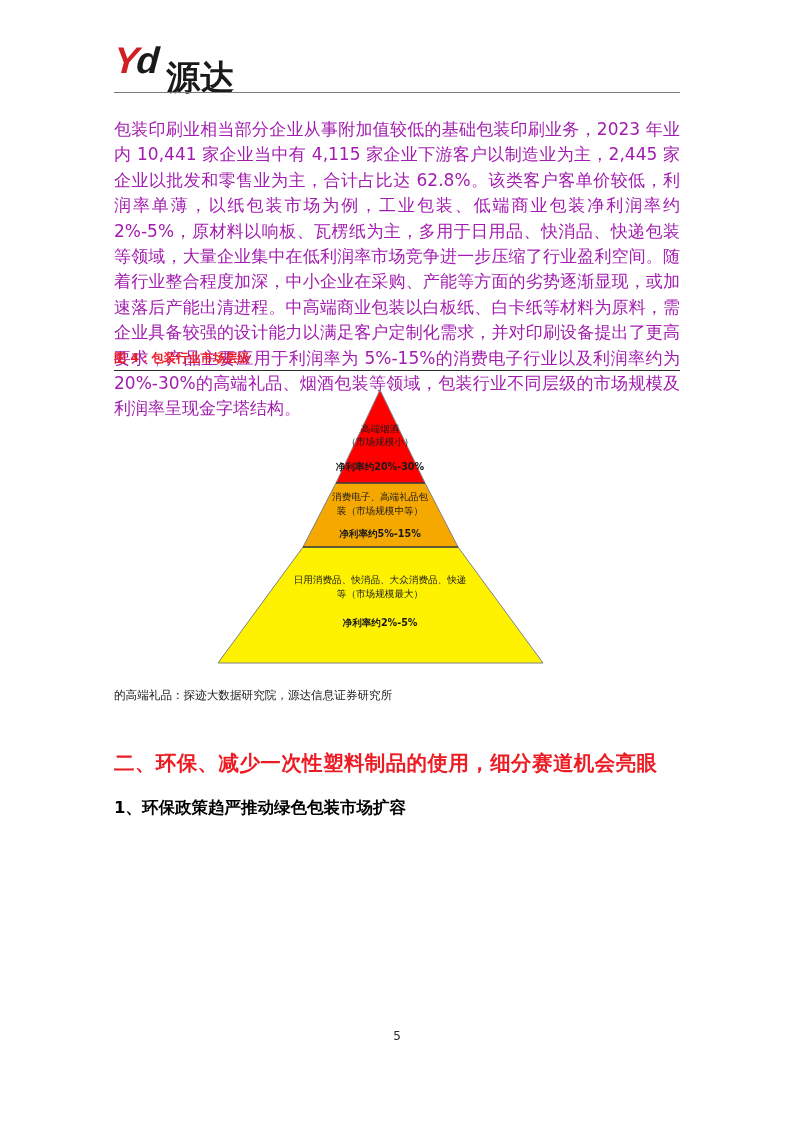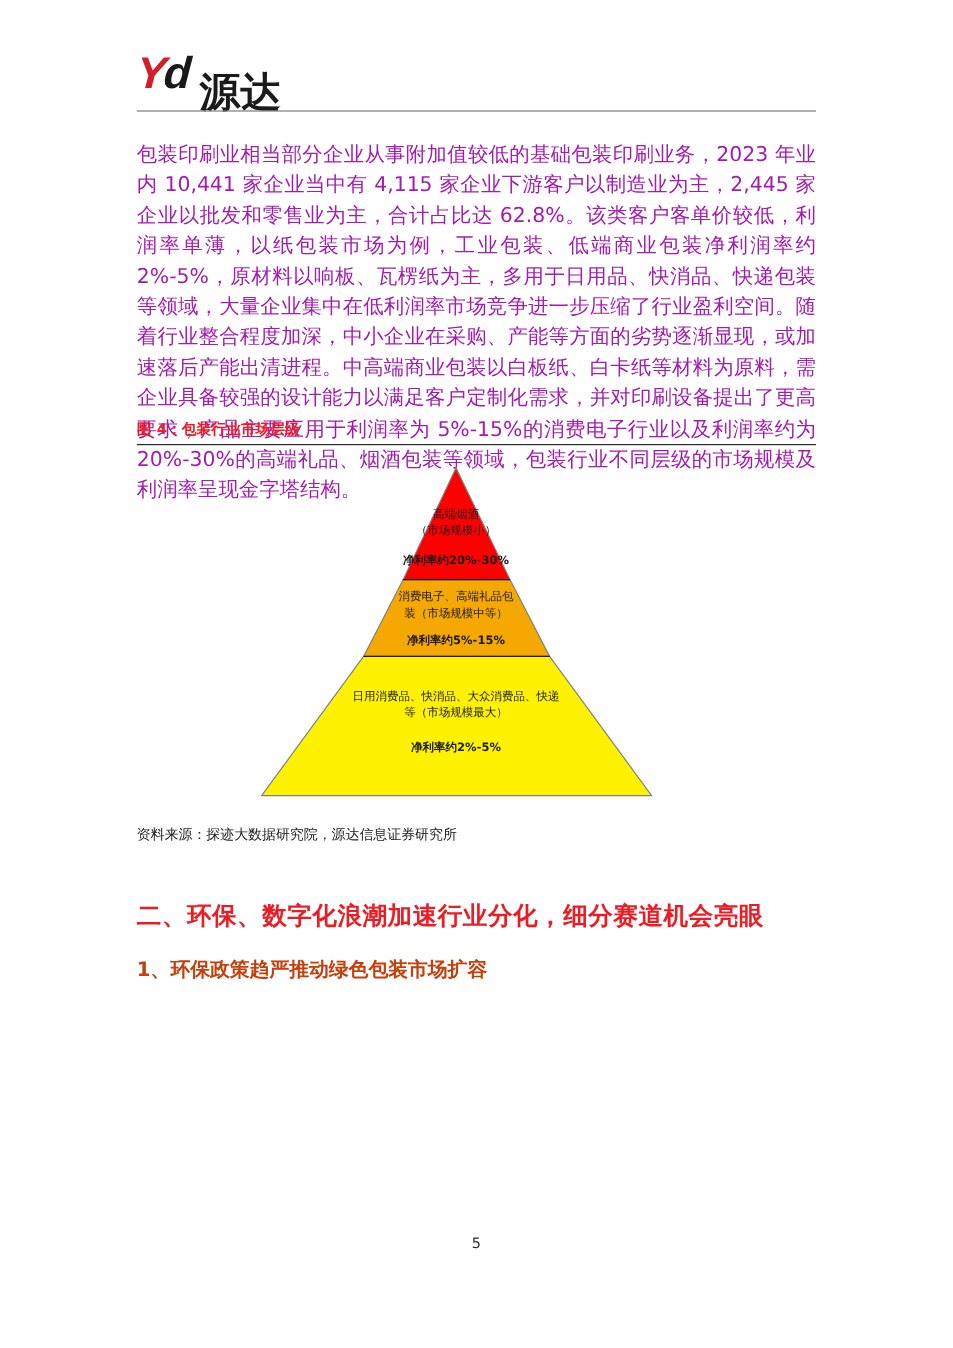--- a/index.html
+++ b/index.html
@@ -144,21 +144,21 @@
     letter-spacing: 0.4px;
     font-family: "DejaVu Sans", "Liberation Sans", sans-serif;
   }
   .h3 {
     position: absolute;
     left: 114px;
     top: 780px;
     width: 566px;
     font-size: 16.5px;
     font-weight: bold;
-    color: #c2410c;
+    color: #000000;
     font-family: "DejaVu Sans", "Liberation Sans", sans-serif;
   }
 
   
   .page-number {
     position: absolute;
     left: 0;
     top: 1029px;
     width: 794px;
     text-align: center;
@@ -204,21 +204,21 @@
       <text class="pyr-label t-title" x="266" y="122">消费电子、高端礼品包</text>
       <text class="pyr-label t-title" x="266" y="136">装（市场规模中等）</text>
       <text class="pyr-label t-rate" x="266" y="159">净利率约5%-15%</text>
 
       <text class="pyr-label t-title" x="266" y="205">日用消费品、快消品、大众消费品、快递</text>
       <text class="pyr-label t-title" x="266" y="219">等（市场规模最大）</text>
       <text class="pyr-label t-rate" x="266" y="248">净利率约2%-5%</text>
     </svg>
   </div>
 
-  <div class="fig-source">资料来源：探迹大数据研究院，源达信息证券研究所</div>
-
-  <h2 class="h2">二、环保、数字化浪潮加速行业分化，细分赛道机会亮眼</h2>
+  <div class="fig-source">的高端礼品：探迹大数据研究院，源达信息证券研究所</div>
+
+  <h2 class="h2">二、环保、减少一次性塑料制品的使用，细分赛道机会亮眼</h2>
   <h3 class="h3">1、环保政策趋严推动绿色包装市场扩容</h3>
 
 
   <div class="page-number">5</div>
 
 </div>
 
 </body></html>

